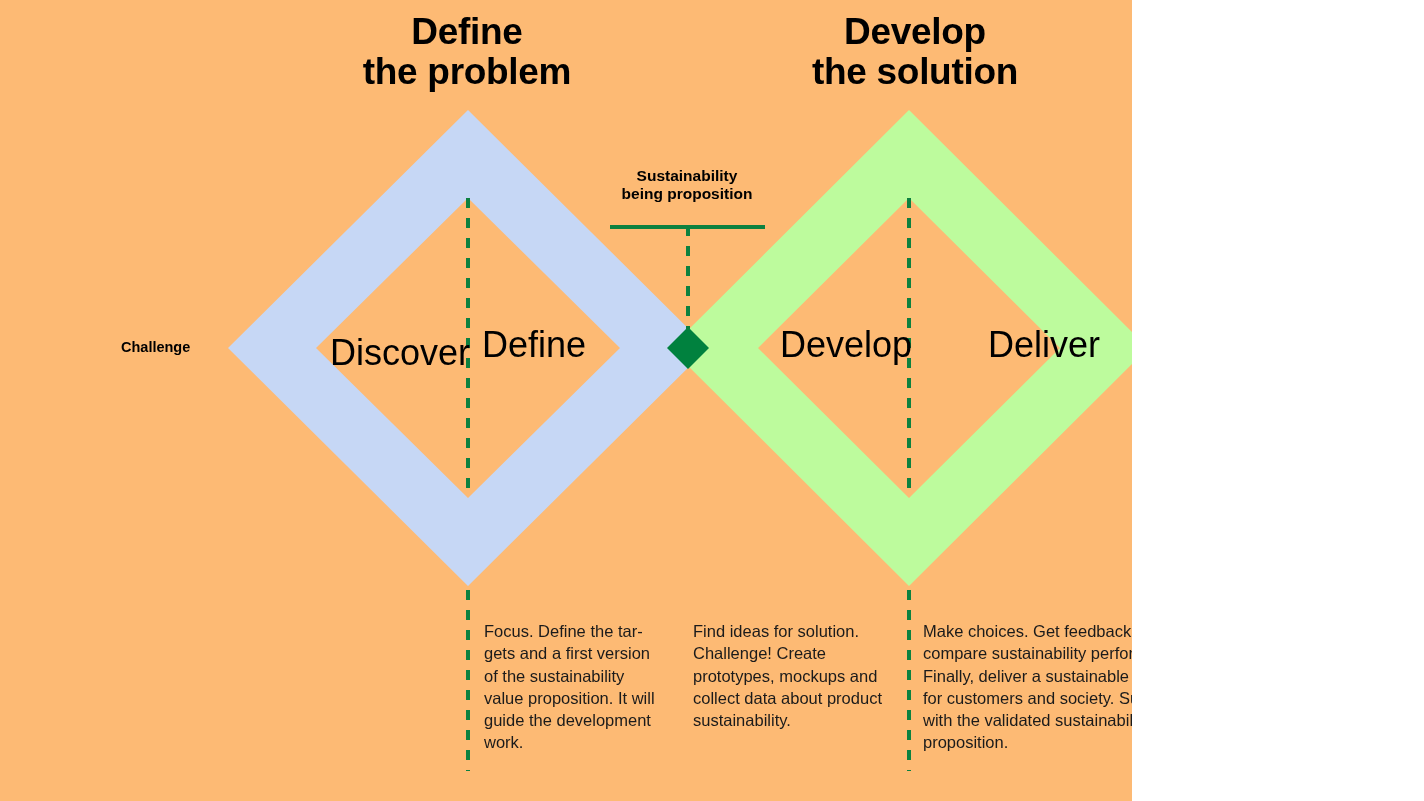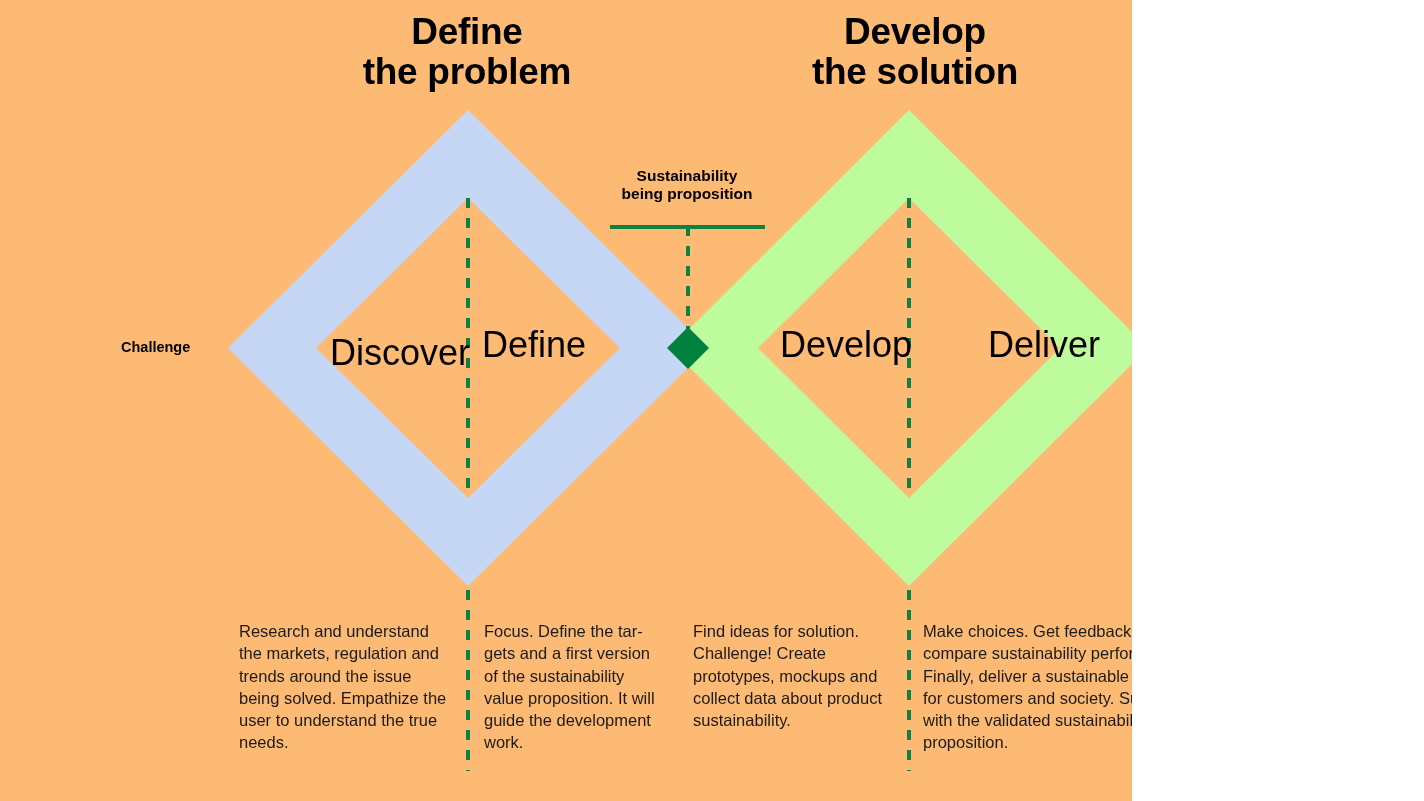--- a/index.html
+++ b/index.html
@@ -138,18 +138,17 @@
   <div class="side-label" id="label-challenge">Challenge</div>
 
   <div class="side-label" id="label-sustainable-solution">Sustainable
 solution</div>
 
   <div class="phase-word" id="word-discover">Discover</div>
   <div class="phase-word" id="word-define">Define</div>
   <div class="phase-word" id="word-develop">Develop</div>
   <div class="phase-word" id="word-deliver">Deliver</div>
 
-  <div class="desc" id="desc-discover">Research and understand the markets, regulation and trends around the issue being solved. Empathize the user to understand the true needs.</div>
   <div class="desc" id="desc-develop">Find ideas for solution. Challenge! Create prototypes, mockups and collect data about product sustainability.</div>
   <div class="desc" id="desc-define">Focus. Define the tar-gets and a first version of the sustainability value proposition. It will guide the development work.</div>
   <div class="desc" id="desc-deliver">Make choices. Get feedback and compare sustainability performance. Finally, deliver a sustainable solution for customers and society. Support it with the validated sustainability value proposition.</div>
 
 </div>
 
 </body></html>

